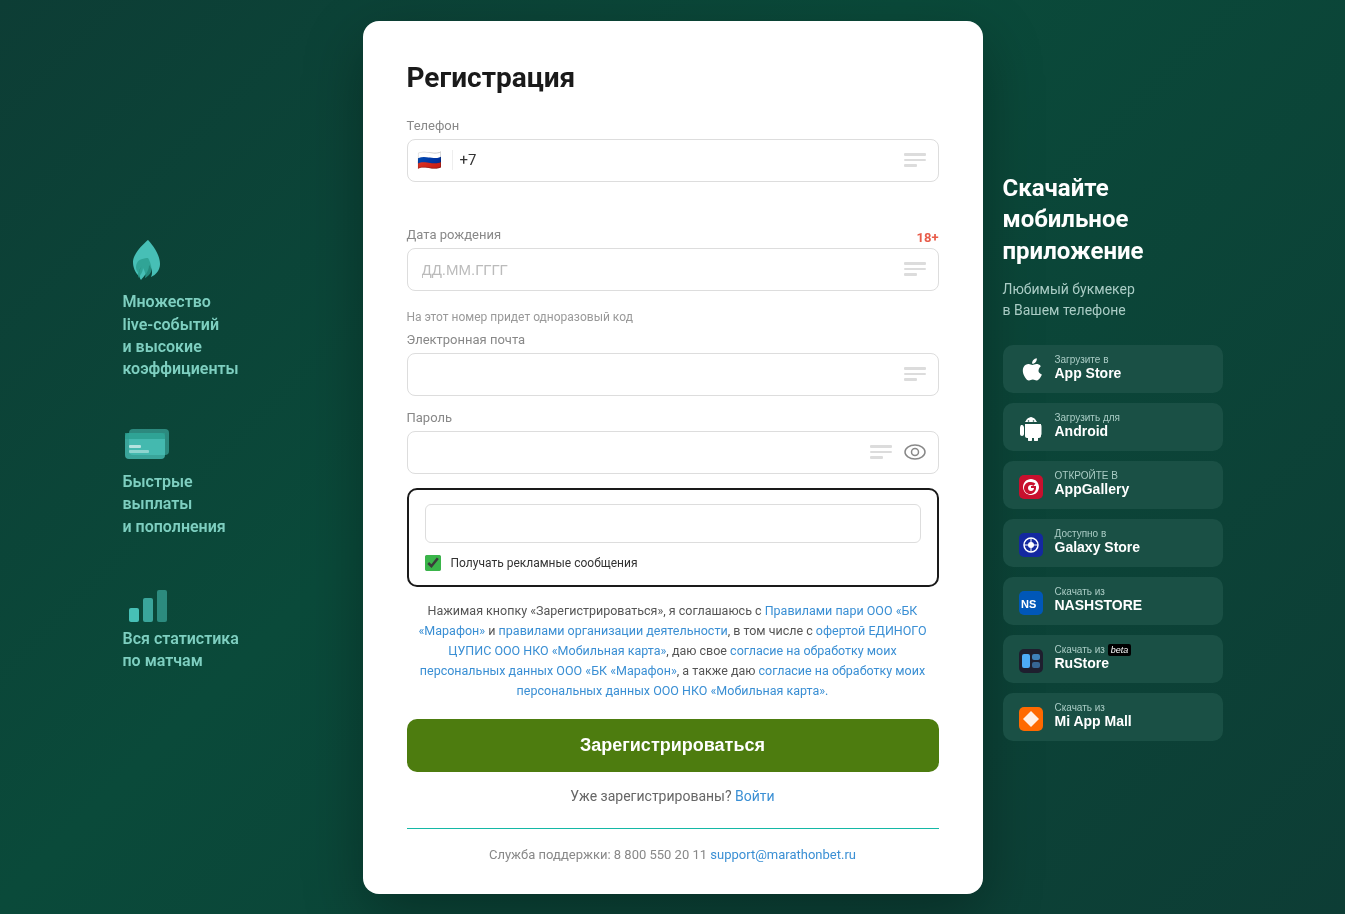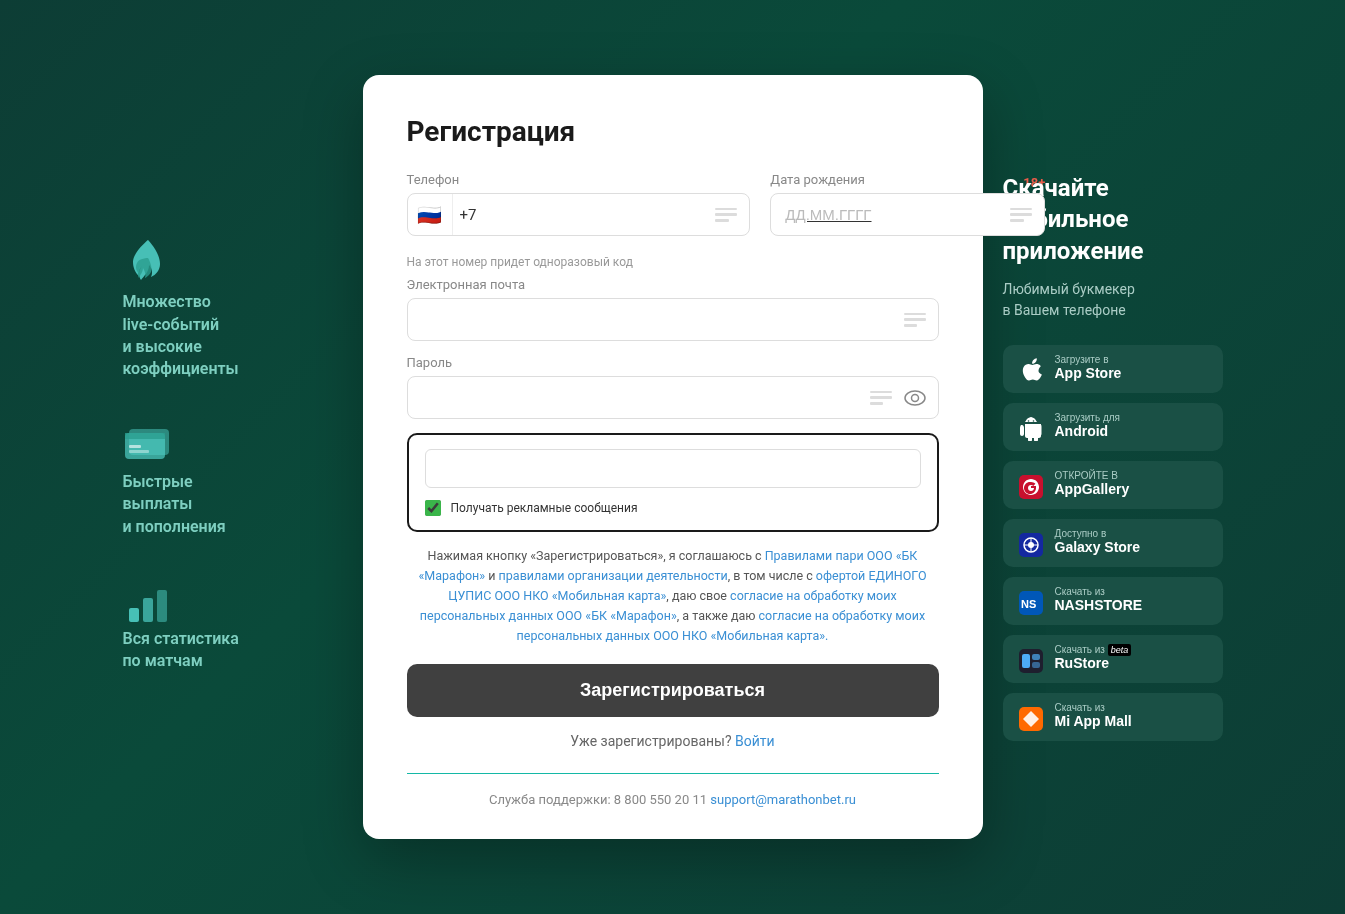--- a/index.html
+++ b/index.html
@@ -68,22 +68,23 @@
 
     .form-title {
       font-size: 28px;
       font-weight: 700;
       color: #1a1a1a;
       margin-bottom: 24px;
     }
 
     .form-row {
       display: flex;
-      gap: 20px;
+      gap: 31px;
       margin-bottom: 4px;
+      flex-direction: column;
     }
 
     .form-group {
       display: flex;
       flex-direction: column;
       flex: 1;
       margin-bottom: 14px;
     }
 
     .form-group.half {
@@ -119,21 +120,20 @@
     }
 
     .input-wrapper input {
       flex: 1;
       border: none;
       outline: none;
       padding: 12px 14px;
       font-size: 15px;
       color: #333;
       background: transparent;
-      text-decoration: underline;
     }
 
     .input-wrapper input::placeholder {
       color: #bbb;
     }
 
     .phone-flag {
       display: flex;
       align-items: center;
       padding: 0 10px;
@@ -221,21 +221,21 @@
       margin-bottom: 18px;
     }
 
     .terms-text a {
       color: #3a8fd4;
       text-decoration: none;
     }
 
     .register-btn {
       width: 100%;
-      background: #404040;
+      background: #4d7c0f;
       color: #fff;
       border: none;
       border-radius: 10px;
       padding: 16px;
       font-size: 18px;
       font-weight: 700;
       cursor: pointer;
       margin-bottom: 16px;
     }
 

